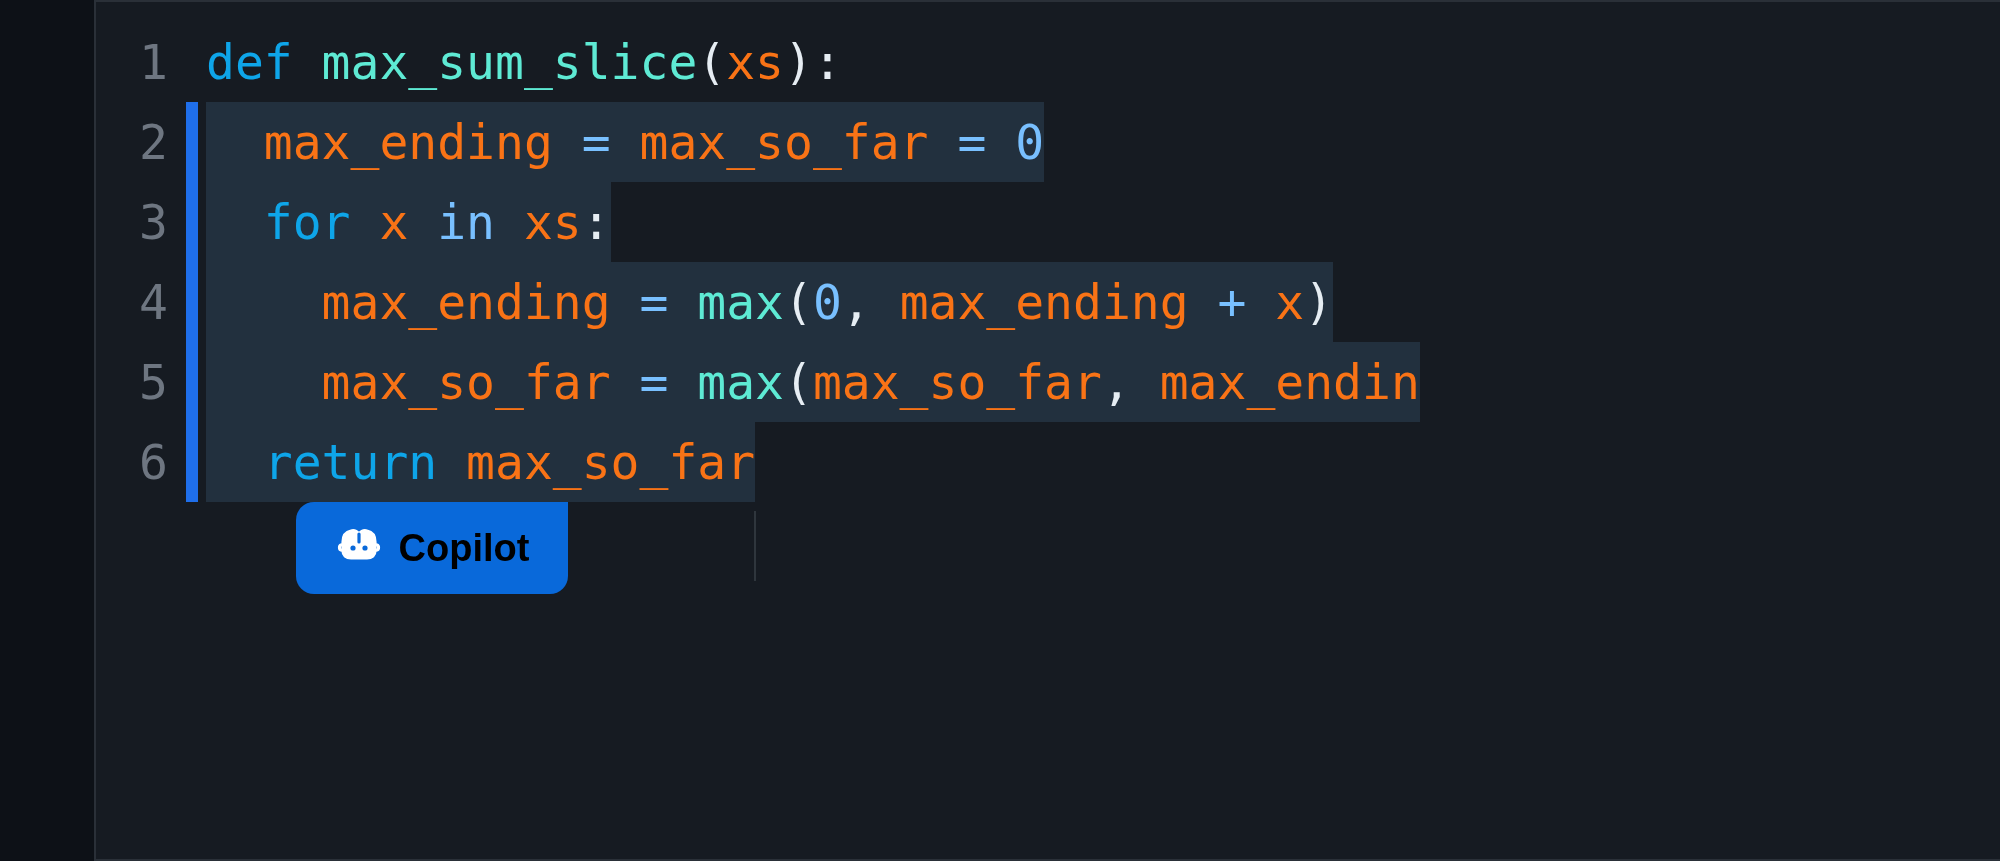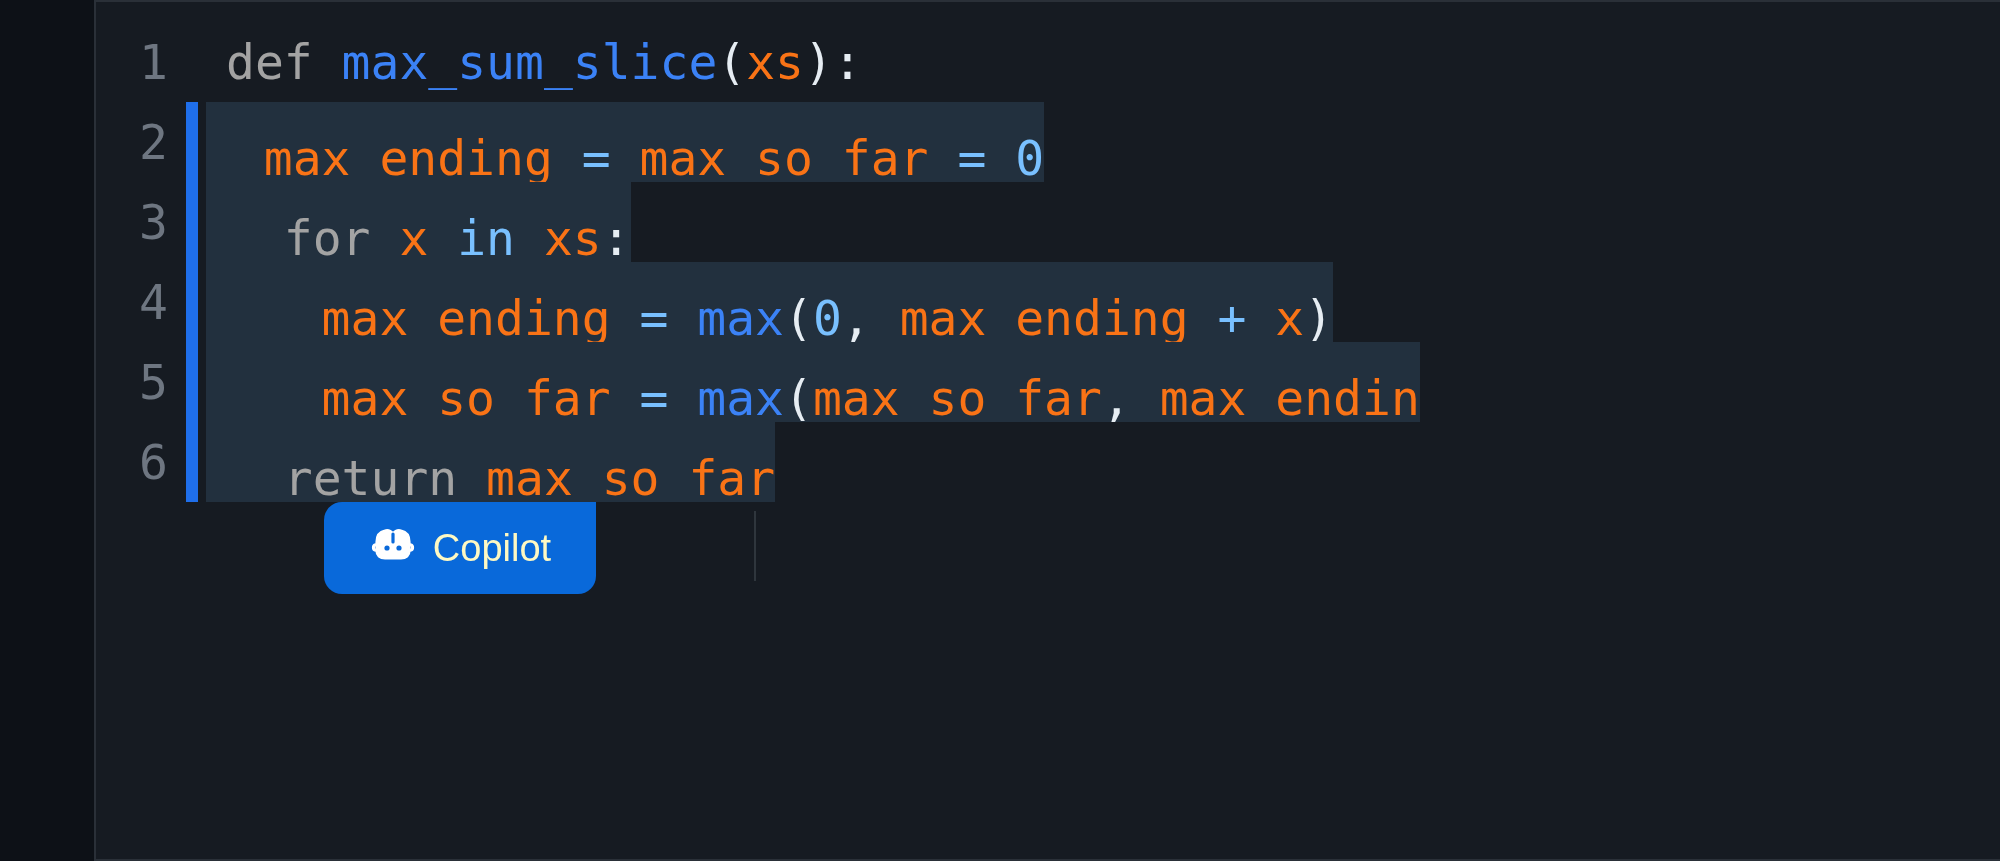--- a/index.html
+++ b/index.html
@@ -64,50 +64,49 @@
     color: #e6edf3;
     padding-left: 8px;
     flex: 1 1 auto;
     overflow: hidden;
   }
 
   
   .hl {
     display: inline-block;
     background: #22303e;
-    padding: 16px 0;
+    padding: 0 0;
   }
 
   
-  .tk-kw     { color: #a3a3a3; margin-left: 20px; }  
-  .tk-fn     { color: #3b82f6; }  
+  .tk-kw     { color: #0ea5e9; }  
+  .tk-fn     { color: #5eead4; }  
   .tk-id     { color: #f97316; }  
   .tk-pn     { color: #e6edf3; }  
   .tk-op     { color: #79c0ff; }  
   .tk-num    { color: #79c0ff; }
 
   
   .copilot-btn {
     position: absolute;
     left: 200px;
     top: 500px;
     width: 272px;
     height: 92px;
     background: #0969da;
     border-radius: 18px 0 18px 18px;
     display: flex;
     align-items: center;
     justify-content: center;
     gap: 16px;
-    color: #fef9c3;
+    color: #000000;
     font-family: -apple-system, BlinkMacSystemFont, "Segoe UI", Helvetica, Arial, sans-serif;
     font-size: 38px;
-    font-weight: 400;
+    font-weight: 700;
     cursor: pointer;
-    margin-left: 28px;
   }
   .copilot-btn svg {
     width: 48px;
     height: 48px;
   }
 
   
   .vline {
     position: absolute;
     left: 658px;

